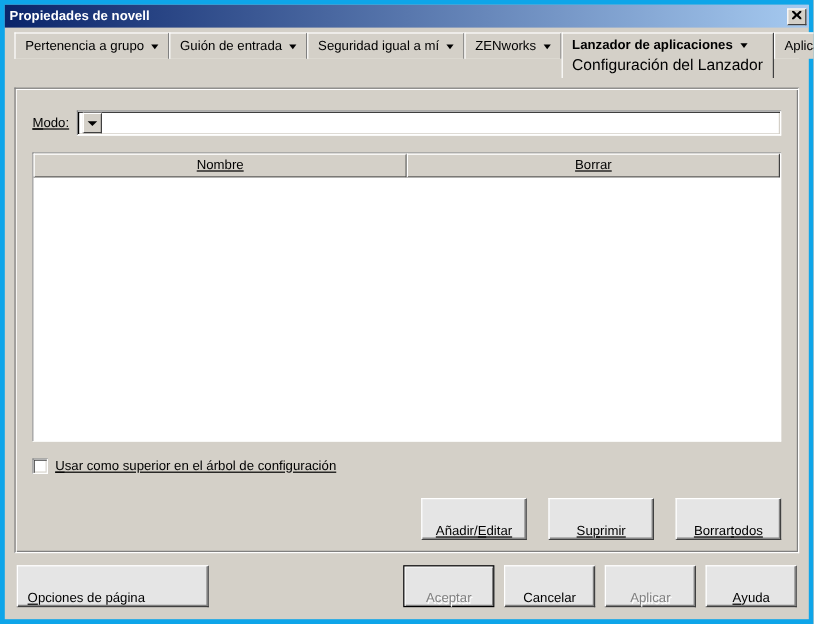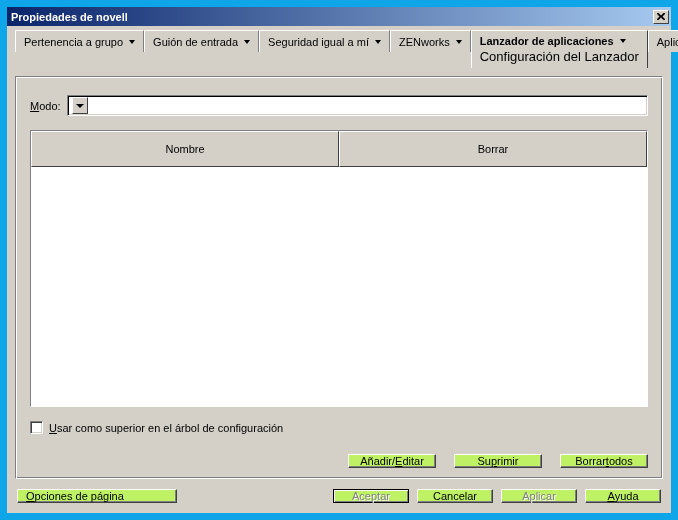--- a/index.html
+++ b/index.html
@@ -9,21 +9,21 @@
     font-size: 11px;
     background: #d4d0c8;
     color: #000;
     -webkit-user-select: none;
     user-select: none;
   }
   .window {
     width: 678px;
     height: 520px;
     box-sizing: border-box;
-    border: 7px solid #0ea5e9;
+    border: 4px solid #0ea5e9;
     background: #d4d0c8;
     display: flex;
     flex-direction: column;
   }
 
   
   .titlebar {
     height: 19px;
     background: linear-gradient(to right, #0a246a 0%, #a6caf0 100%);
     display: flex;
@@ -130,20 +130,21 @@
     margin: 0 6px 4px 6px;
     border: 1px solid #808080;
     border-right-color: #fff;
     border-bottom-color: #fff;
     box-shadow: inset 1px 1px 0 #fff, inset -1px -1px 0 #808080;
     padding: 18px 14px 10px 14px;
     box-sizing: border-box;
     display: flex;
     flex-direction: column;
     position: relative;
+    text-decoration: underline;
   }
 
   .mode-row {
     display: flex;
     align-items: center;
     margin-bottom: 14px;
   }
   .mode-row .label {
     margin-right: 6px;
     white-space: nowrap;
@@ -193,21 +194,21 @@
     border-bottom-color: #fff;
     box-shadow: inset 1px 1px 0 #404040, inset -1px -1px 0 #d4d0c8;
     background: #fff;
     display: flex;
     flex-direction: column;
     min-height: 0;
     margin-bottom: 14px;
   }
   .thead {
     display: flex;
-    height: 36px;
+    height: 20px;
     flex: 0 0 auto;
   }
   .th {
     box-sizing: border-box;
     background: #d4d0c8;
     border: 1px solid #fff;
     border-right-color: #404040;
     border-bottom-color: #404040;
     display: flex;
     align-items: center;
@@ -240,23 +241,23 @@
   .check-row .cb-label .u { text-decoration: underline; }
 
   
   .panel-buttons {
     display: flex;
     justify-content: flex-end;
     gap: 18px;
   }
   .btn {
     min-width: 88px;
-    height: 14px;
-    box-sizing: border-box;
-    background: #bef264;
+    height: 35px;
+    box-sizing: border-box;
+    background: #e5e5e5;
     border: 1px solid #fff;
     border-right-color: #404040;
     border-bottom-color: #404040;
     box-shadow: inset -1px -1px 0 #808080;
     display: flex;
     align-items: flex-end;
     justify-content: center;
     padding: 0 10px;
     font-size: 11px;
   }

